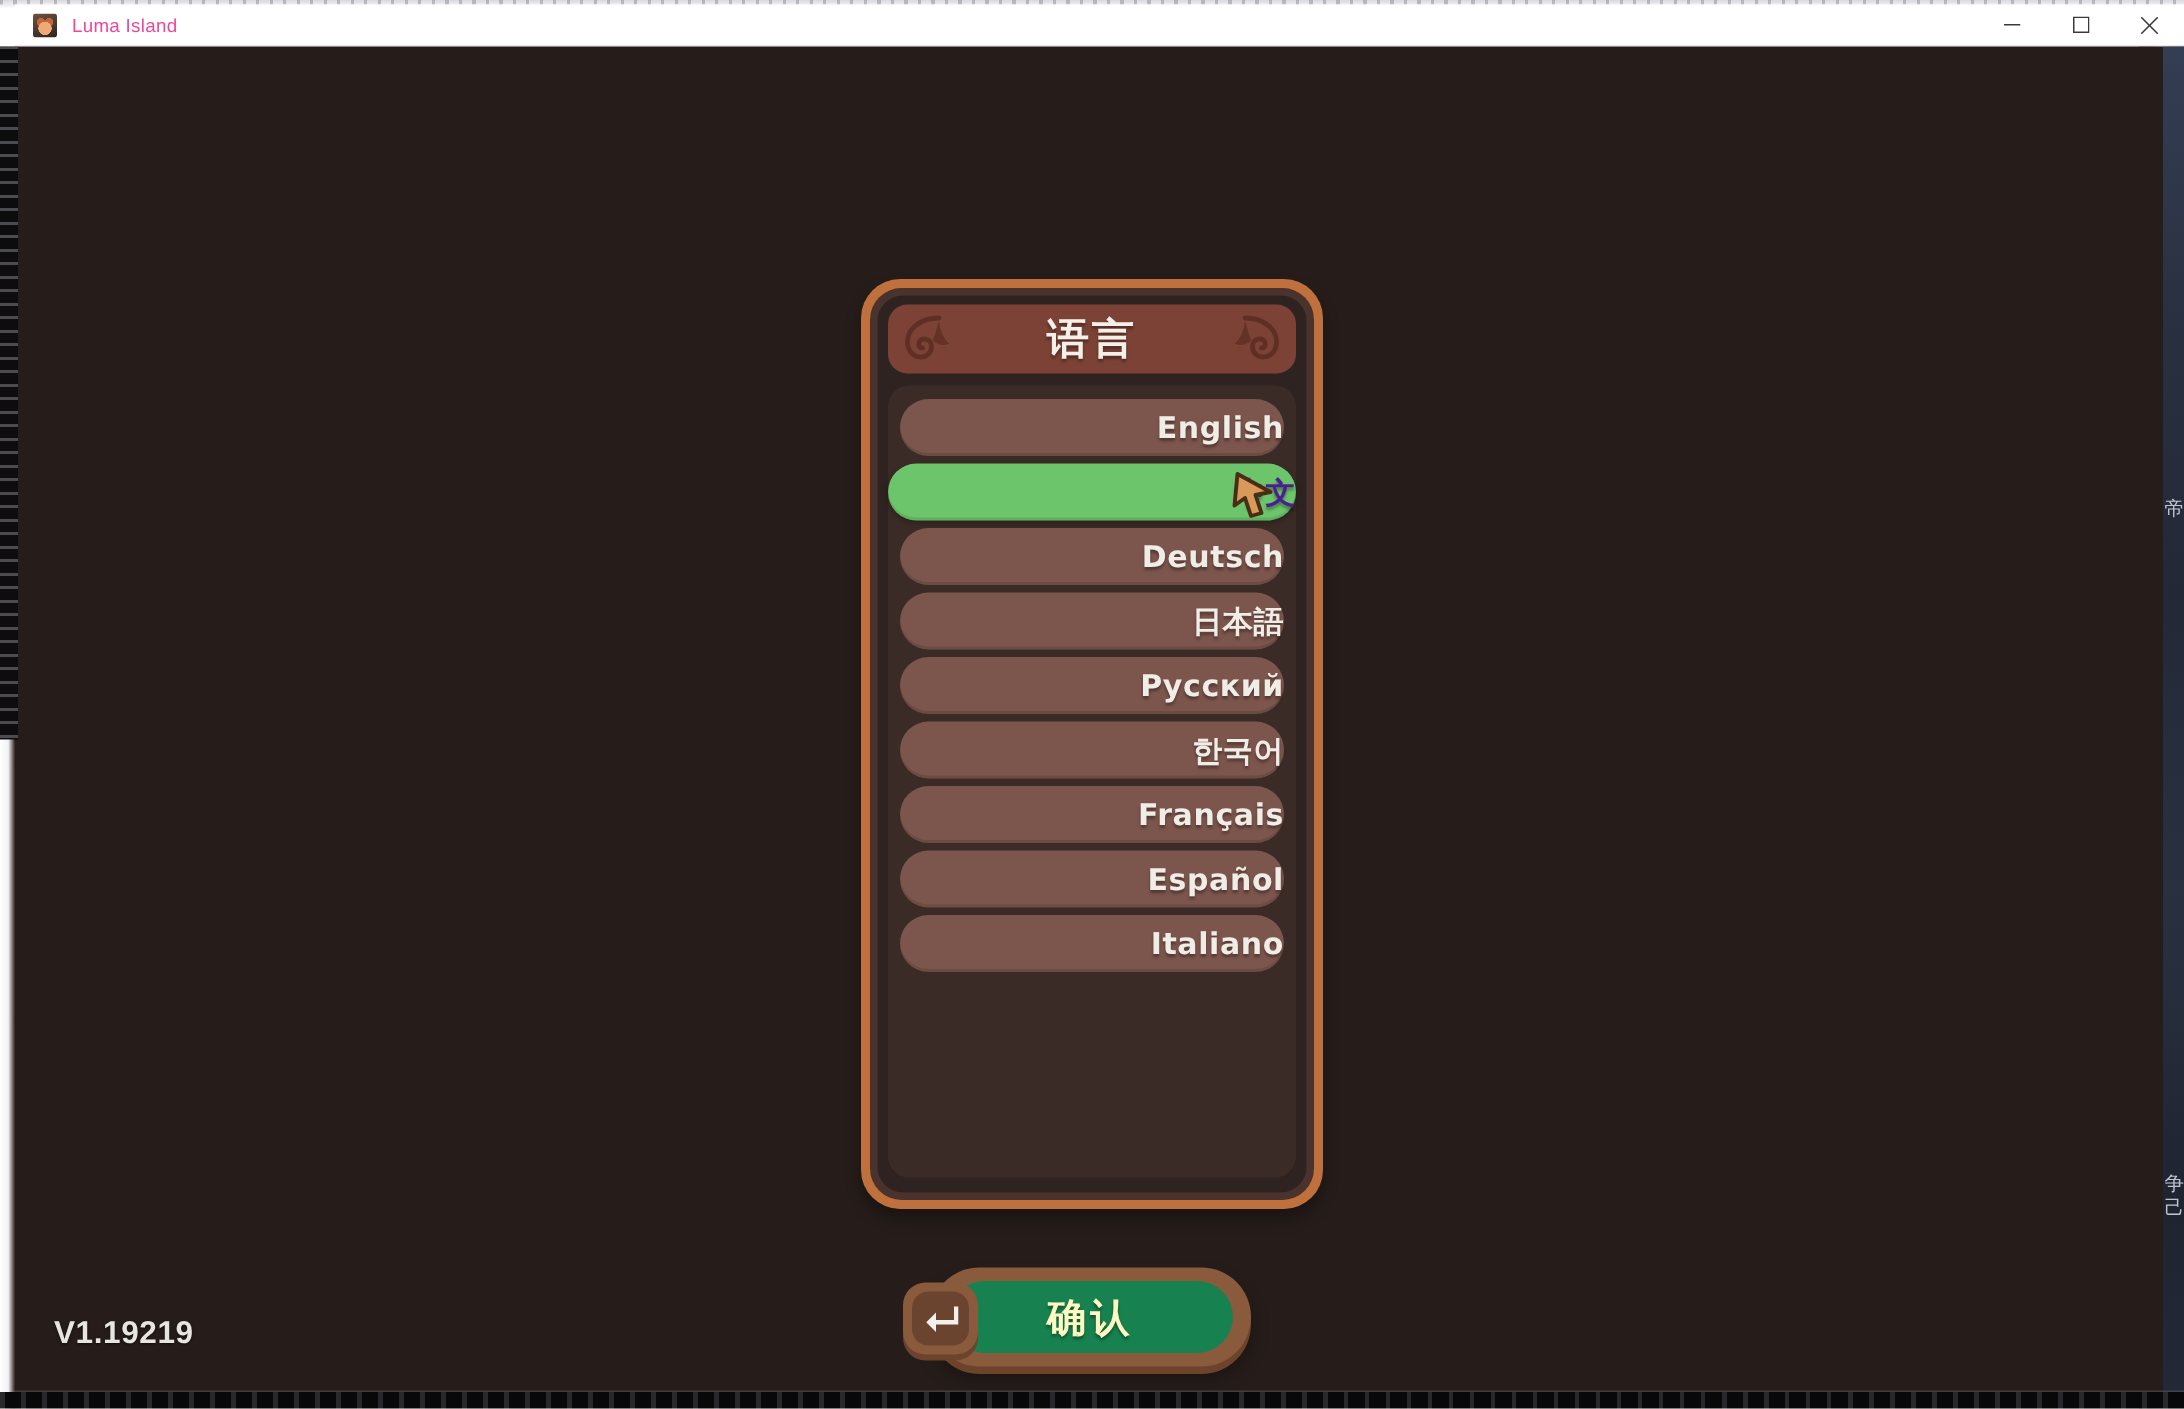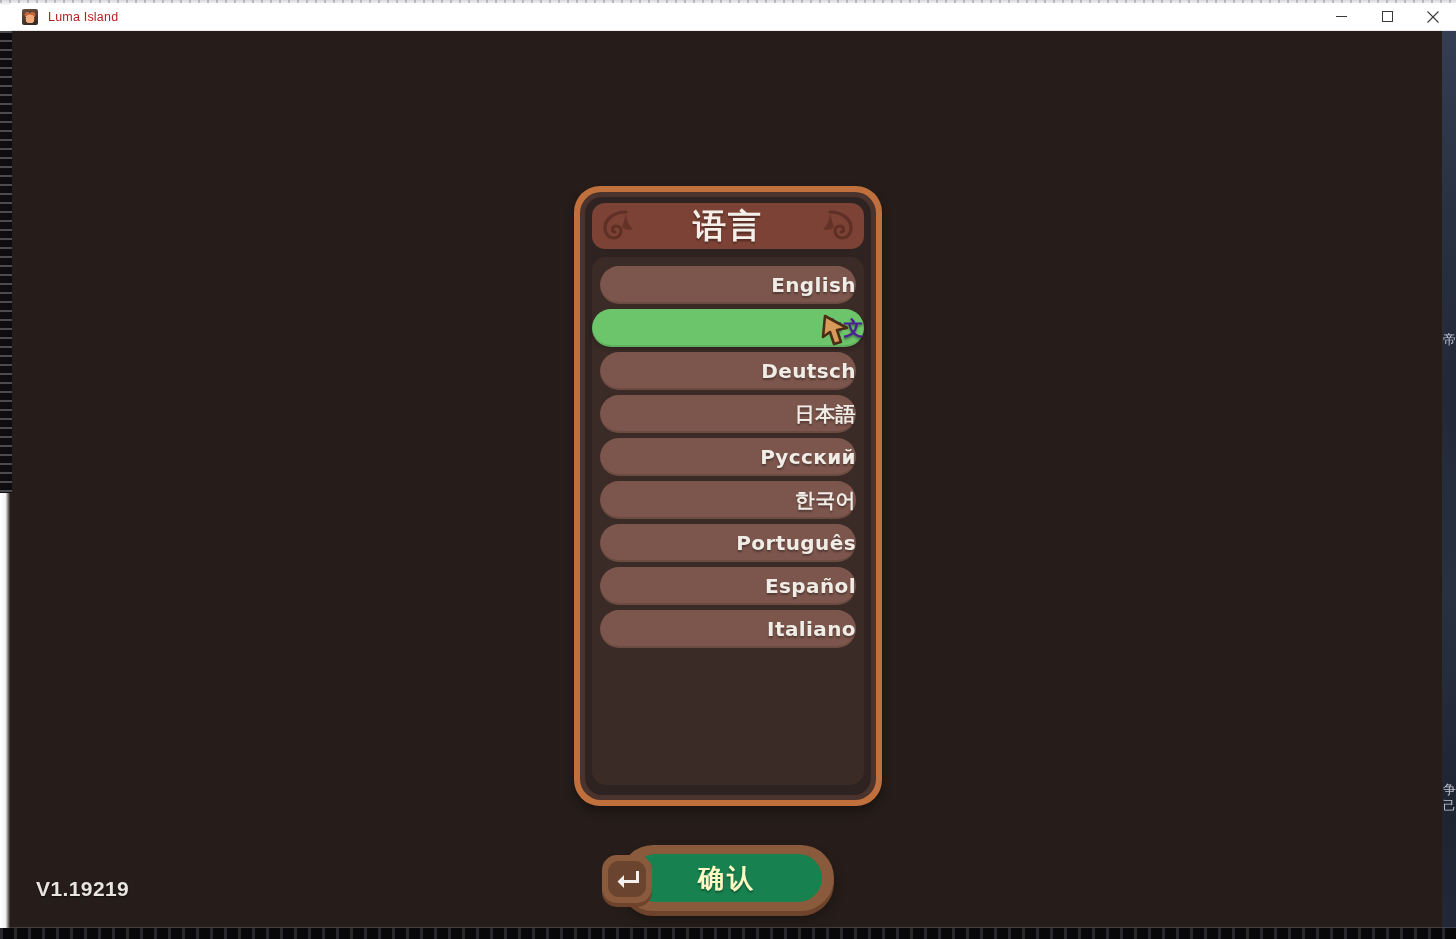--- a/index.html
+++ b/index.html
@@ -52,21 +52,21 @@
     border-radius: 2px;
     background:
       radial-gradient(circle at 50% 62%, #f0a878 0 34%, rgba(240,168,120,0) 36%),
       radial-gradient(circle at 33% 36%, #c4643a 0 18%, rgba(0,0,0,0) 20%),
       radial-gradient(circle at 67% 36%, #c4643a 0 18%, rgba(0,0,0,0) 20%),
       linear-gradient(160deg, #6c5240 0%, #2e2520 100%);
     flex: 0 0 auto;
   }
   .tb-title {
     font-size: 12.5px;
-    color: #b91c1c;
+    color: #ec4899;
     letter-spacing: .2px;
     font-family: "Liberation Sans", sans-serif;
   }
   .tb-controls {
     margin-left: auto;
     display: flex;
     height: 28px;
   }
   .tb-btn {
     width: 46px; height: 28px;
@@ -188,21 +188,21 @@
     height: 46px;
     border-radius: 13px;
     background: #7c4235;
     display: flex;
     align-items: center;
     justify-content: center;
     flex: 0 0 auto;
     margin-bottom: 8px;
   }
   .panel-title-text {
-    font-size: 33px;
+    font-size: 28px;
     font-weight: bold;
     color: #f4efe9;
     letter-spacing: 2px;
     font-family: Liberation Mono, monospace;
     text-shadow: 0 2px 2px rgba(0,0,0,.35);
   }
   .orn {
     position: absolute;
     top: 5px;
     width: 34px; height: 34px;
@@ -397,21 +397,21 @@
             <div class="lang-item">
               <span class="label">Русский</span>
             </div>
 
 
             <div class="lang-item">
               <span class="label">한국어</span>
             </div>
 
             <div class="lang-item">
-              <span class="label">Português</span>
+              <span class="label">Français</span>
             </div>
 
             <div class="lang-item">
               <span class="label">Español</span>
             </div>
 
             <div class="lang-item">
               <span class="label">Italiano</span>
             </div>
 

